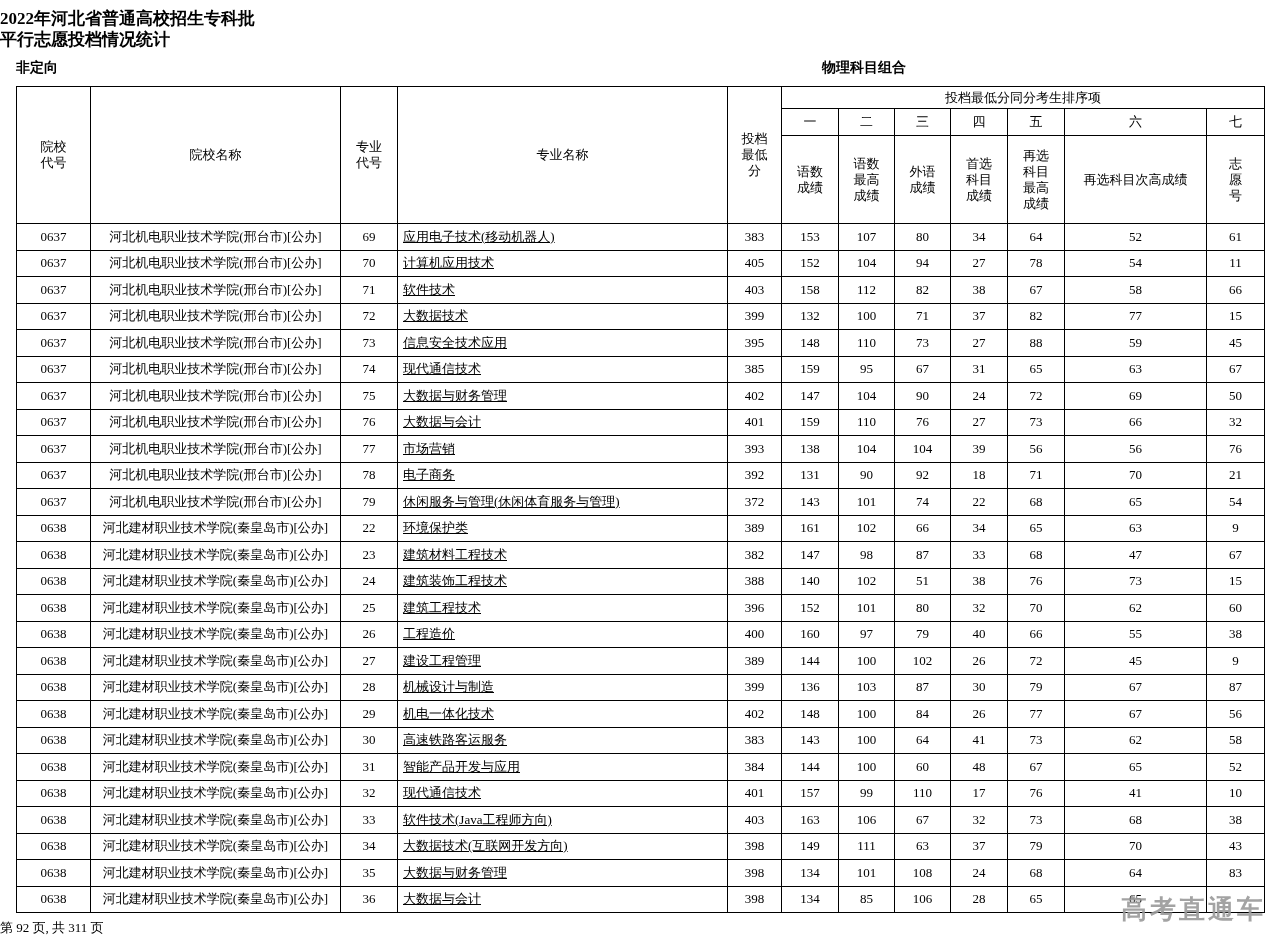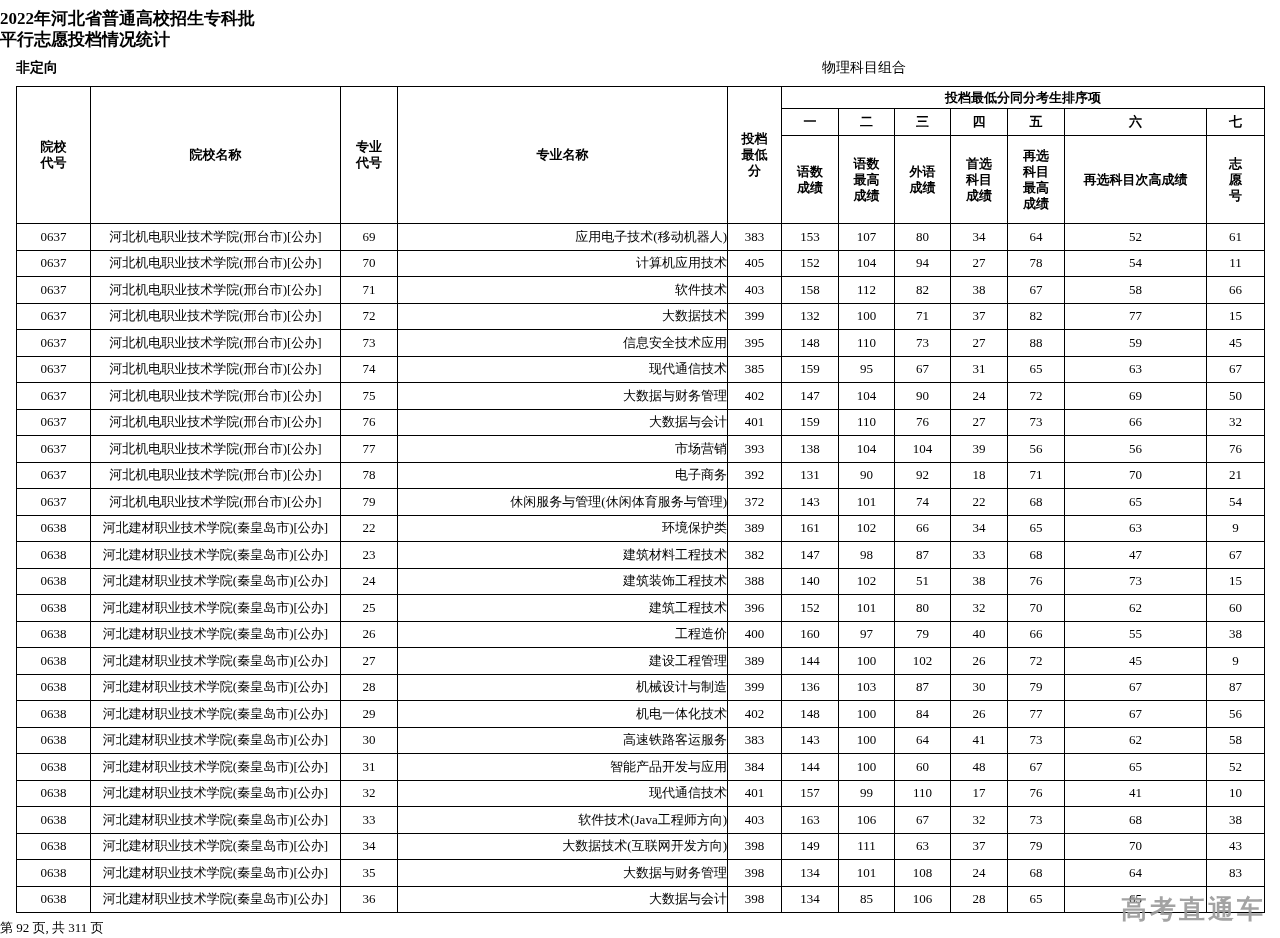--- a/index.html
+++ b/index.html
@@ -28,47 +28,47 @@
     left: 0;
     top: 9px;
     font-size: 14px;
     font-weight: bold;
   }
   .subject-label {
     position: absolute;
     left: 806px;
     top: 9px;
     font-size: 14px;
-    font-weight: normal;
+    font-weight: bold;
   }
   table.adm {
     border-collapse: collapse;
     table-layout: fixed;
     width: 1248px;
     margin: 0 16px;
     font-size: 13px;
   }
   .adm th, .adm td {
     border: 1px solid #000;
     padding: 0;
     text-align: center;
     vertical-align: middle;
   }
   .adm th {
-    font-weight: bold;
+    font-weight: normal;
     white-space: pre-line;
     line-height: 16px;
     font-size: 13px;
   }
   .adm thead tr.hr1 { height: 22px; }
   .adm thead tr.hr2 { height: 27px; }
   .adm thead tr.hr3 { height: 88px; }
   .adm tbody tr { height: 26.5px; padding-left: 12px; }
   .adm tbody td { white-space: nowrap; overflow: hidden; }
-  .adm tbody td.c3 { text-align: right; padding-left: 5px; }
+  .adm tbody td.c3 { text-align: left; padding-left: 5px; text-decoration: underline; }
   .footer {
     text-align: left;
     font-size: 13px;
     margin-top: 6px;
   }
   .watermark {
     position: absolute;
     top: 884px;
     right: 14px;
     font-size: 26px;

